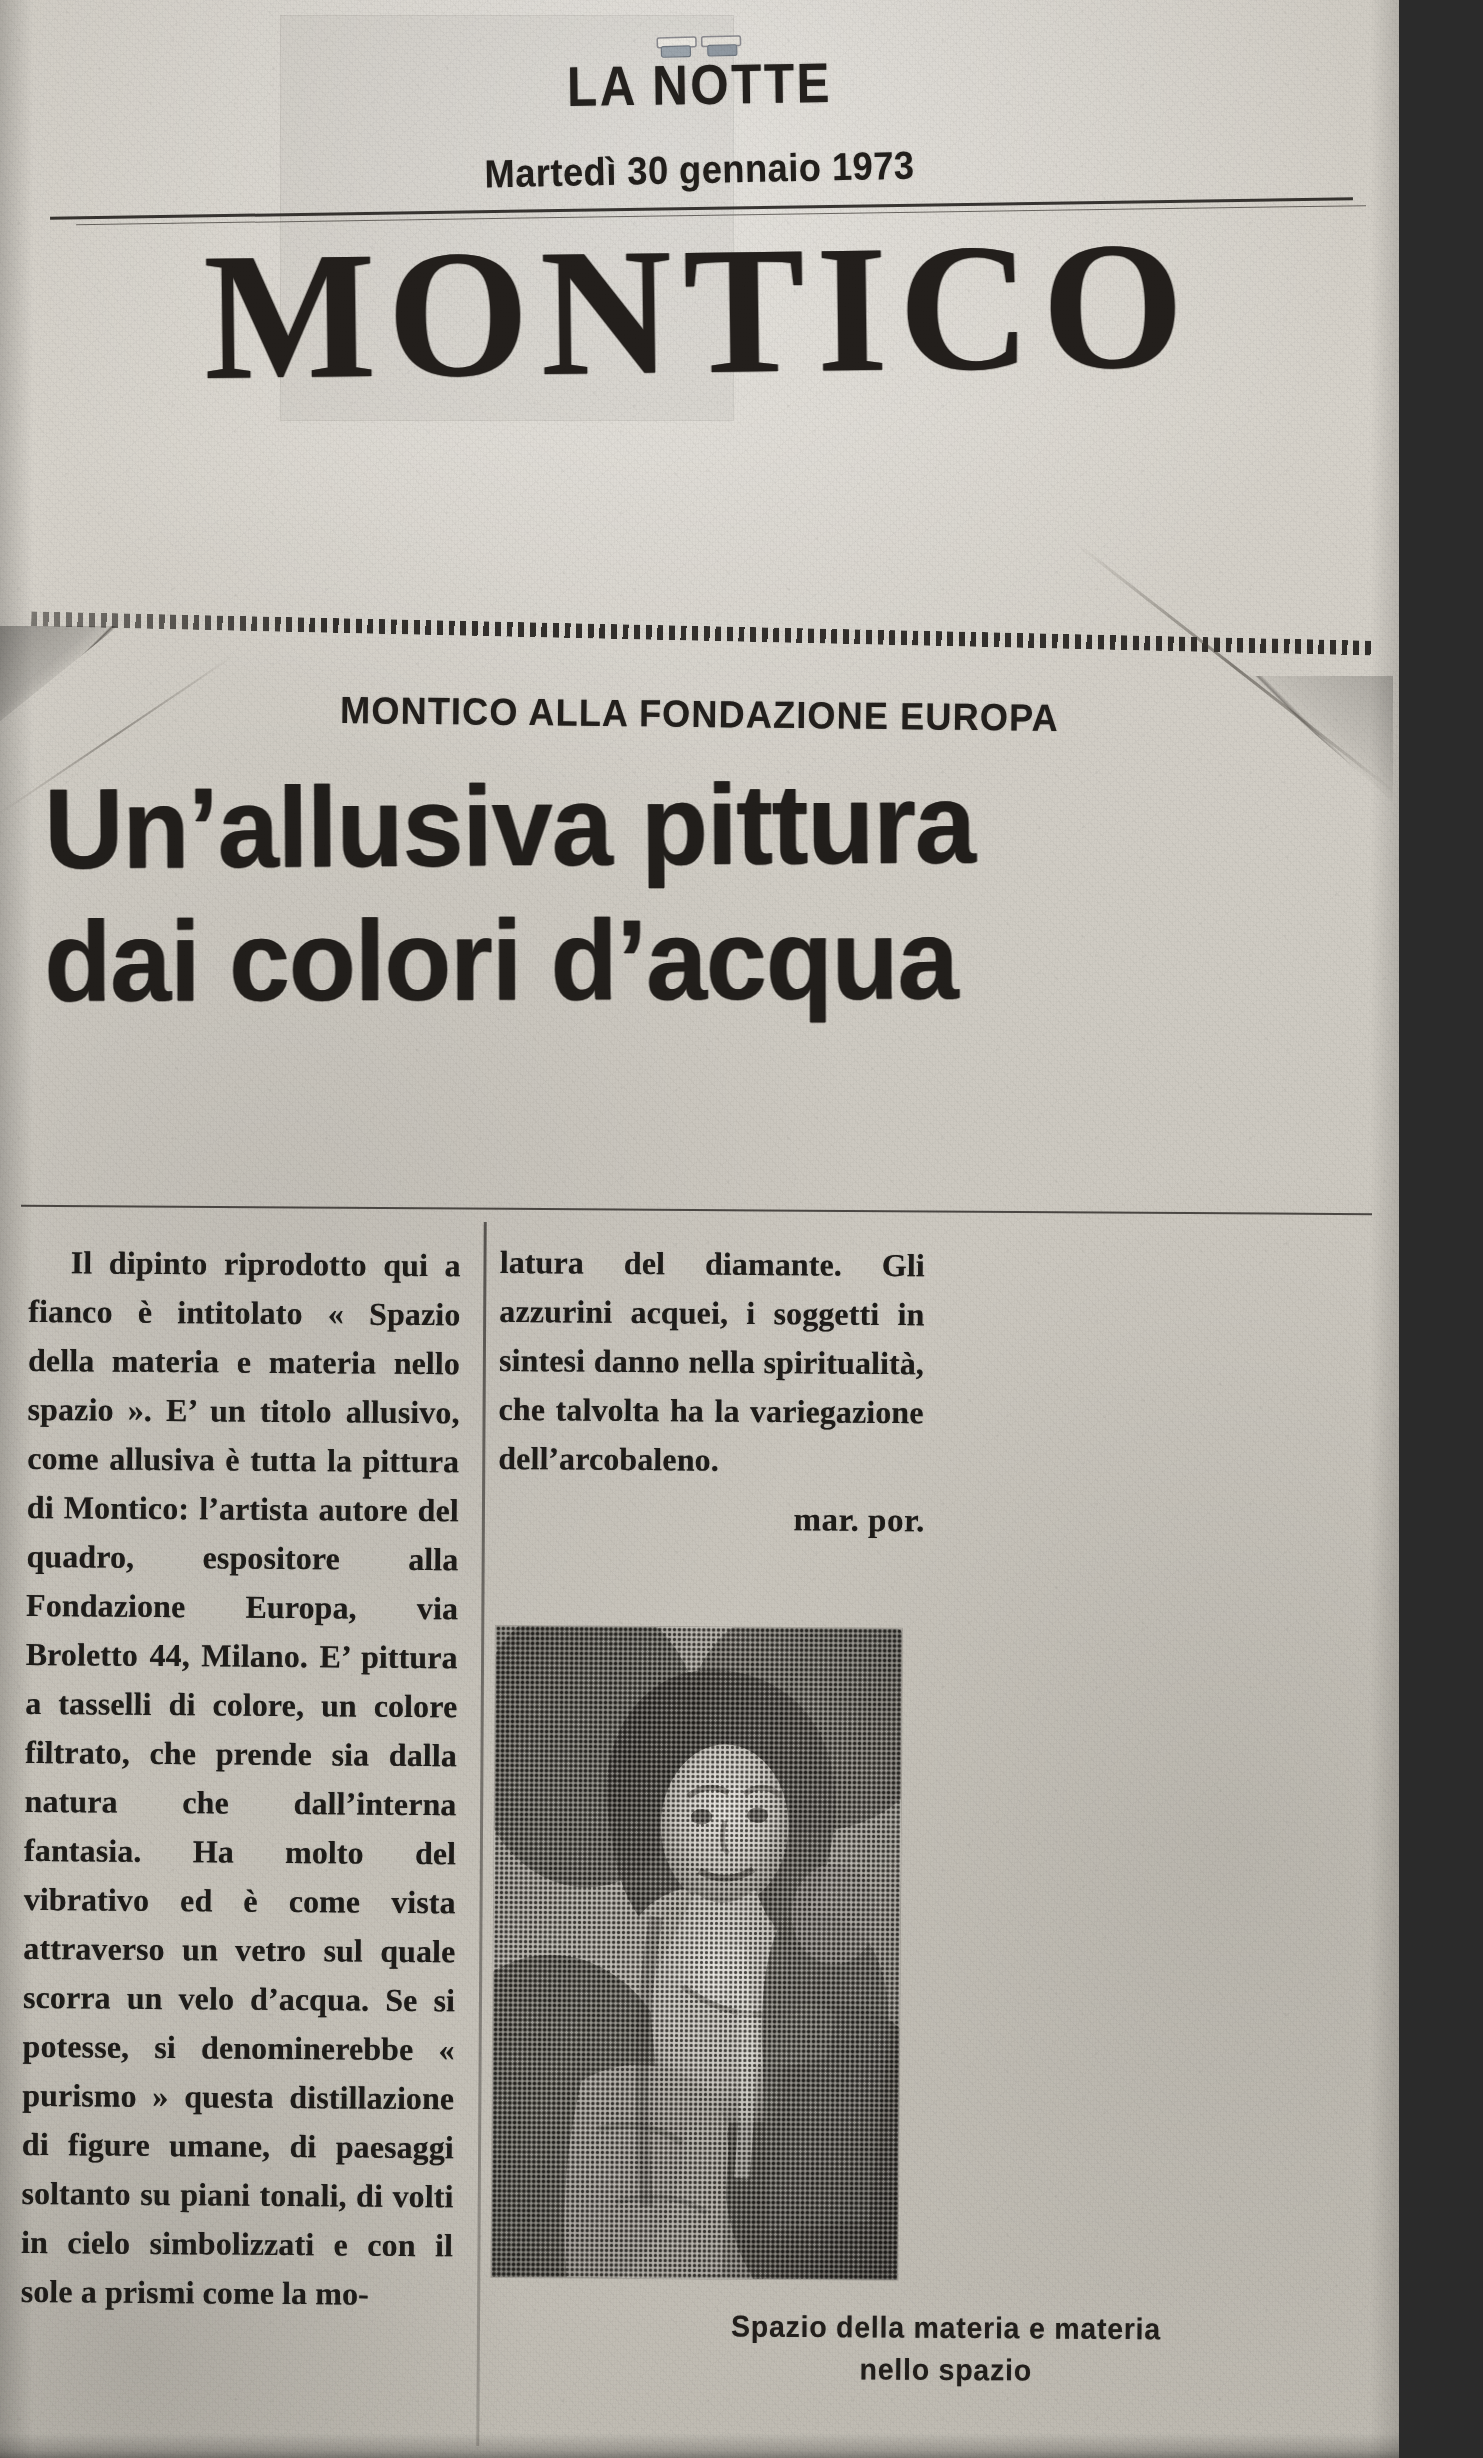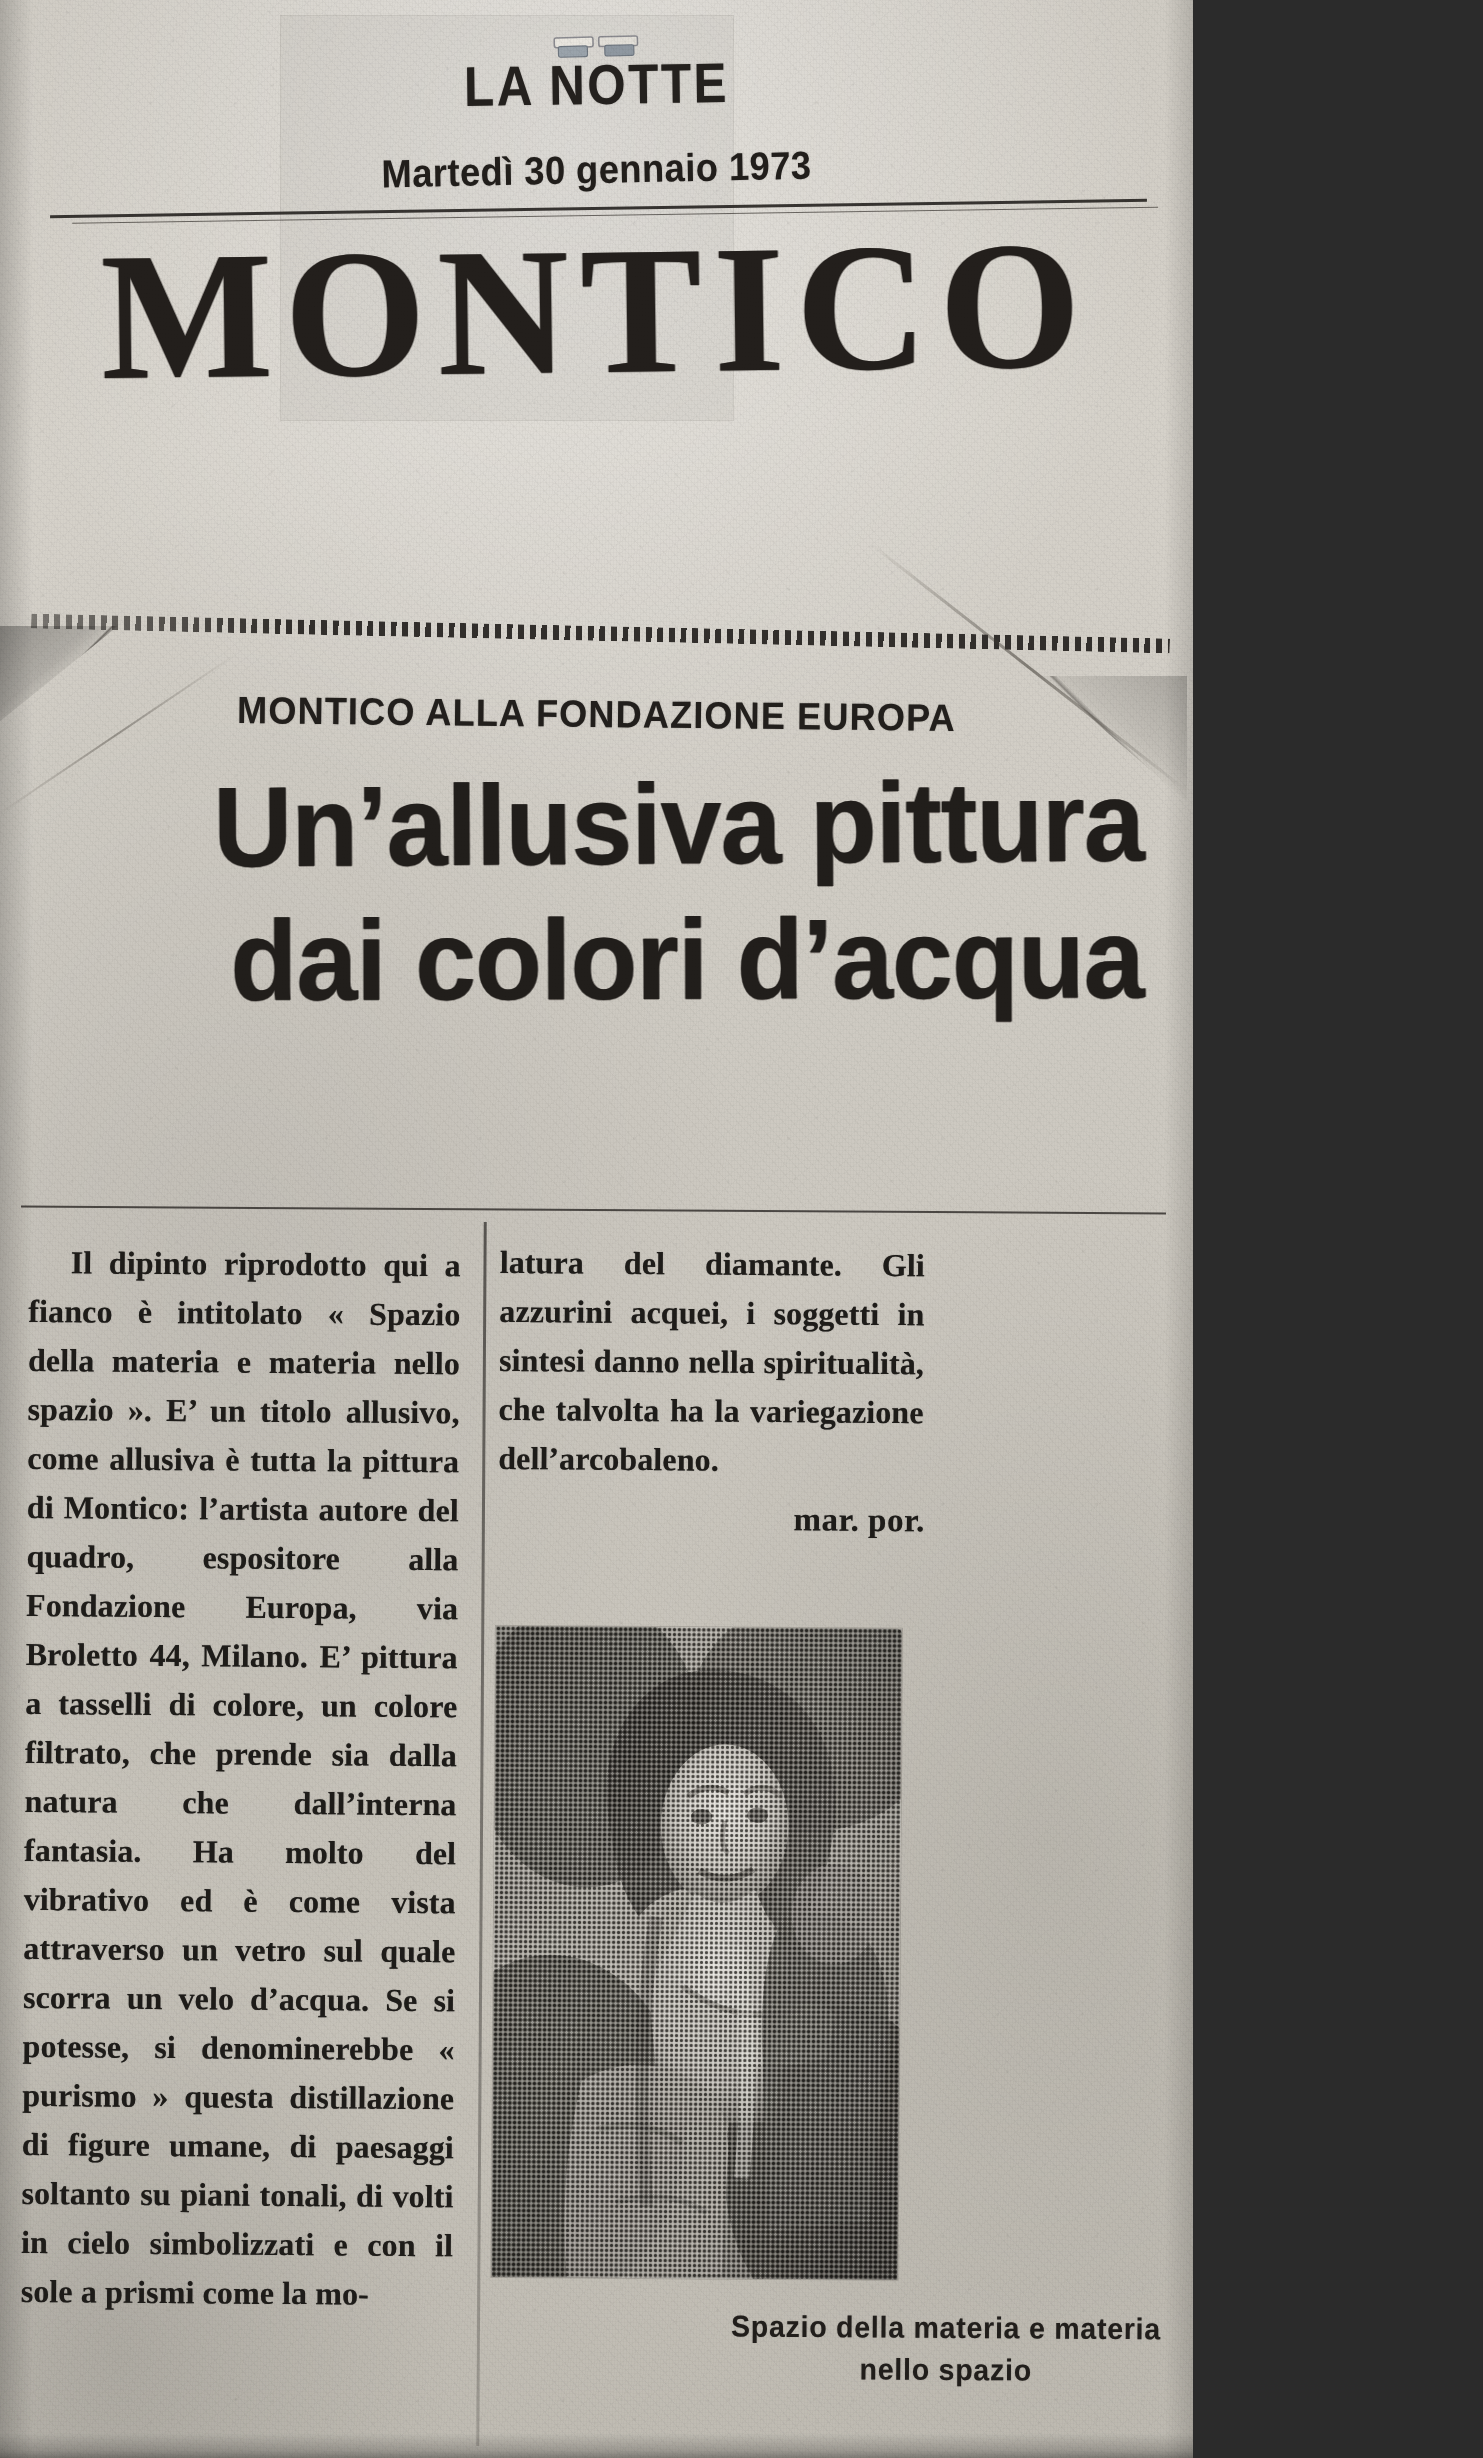--- a/index.html
+++ b/index.html
@@ -4,21 +4,21 @@
 <style>
   html, body {
     margin: 0;
     padding: 0;
     background: #2b2b2b;
   }
 
   
   #clipping {
     position: relative;
-    width: 1193px;
+    width: 1399px;
     height: 2458px;
     overflow: hidden;
     font-family: "Liberation Serif", "DejaVu Serif", serif;
     background:
       
       radial-gradient(ellipse 70% 40% at 48% 6%,  rgba(255,255,255,0.40), rgba(255,255,255,0) 70%),
       radial-gradient(ellipse 60% 45% at 20% 52%, rgba(0,0,0,0.055), rgba(0,0,0,0) 72%),
       radial-gradient(ellipse 55% 40% at 88% 75%, rgba(0,0,0,0.075), rgba(0,0,0,0) 70%),
       radial-gradient(ellipse 40% 25% at 10% 96%, rgba(0,0,0,0.10), rgba(0,0,0,0) 70%),
       linear-gradient(178deg, #cfcbc3 0%, #d6d2ca 18%, #cdc9c1 46%, #c9c5bc 72%, #bfbbb2 100%);
@@ -200,23 +200,23 @@
     font-weight: 700;
     font-size: 38px;
     letter-spacing: 1.2px;
     transform: scaleX(.95) rotate(0.6deg);
     color: #221f1c;
     text-shadow: 0 0 1.2px rgba(34,31,28,.45);
   }
 
   .headline {
     position: absolute;
-    left: 17.4px; right: 26px;
+    left: 17.4px; right: 14px;
     top: 763px;
-    text-align: right;
+    text-align: left;
     font-family: "Liberation Sans Narrow", "Liberation Sans", sans-serif;
     font-weight: 700;
     color: #211e1b;
   }
   .headline .hl {
     display: block;
     font-size: 114px;
     line-height: 1.08;
     letter-spacing: -1px;
     transform: scaleX(.96);

